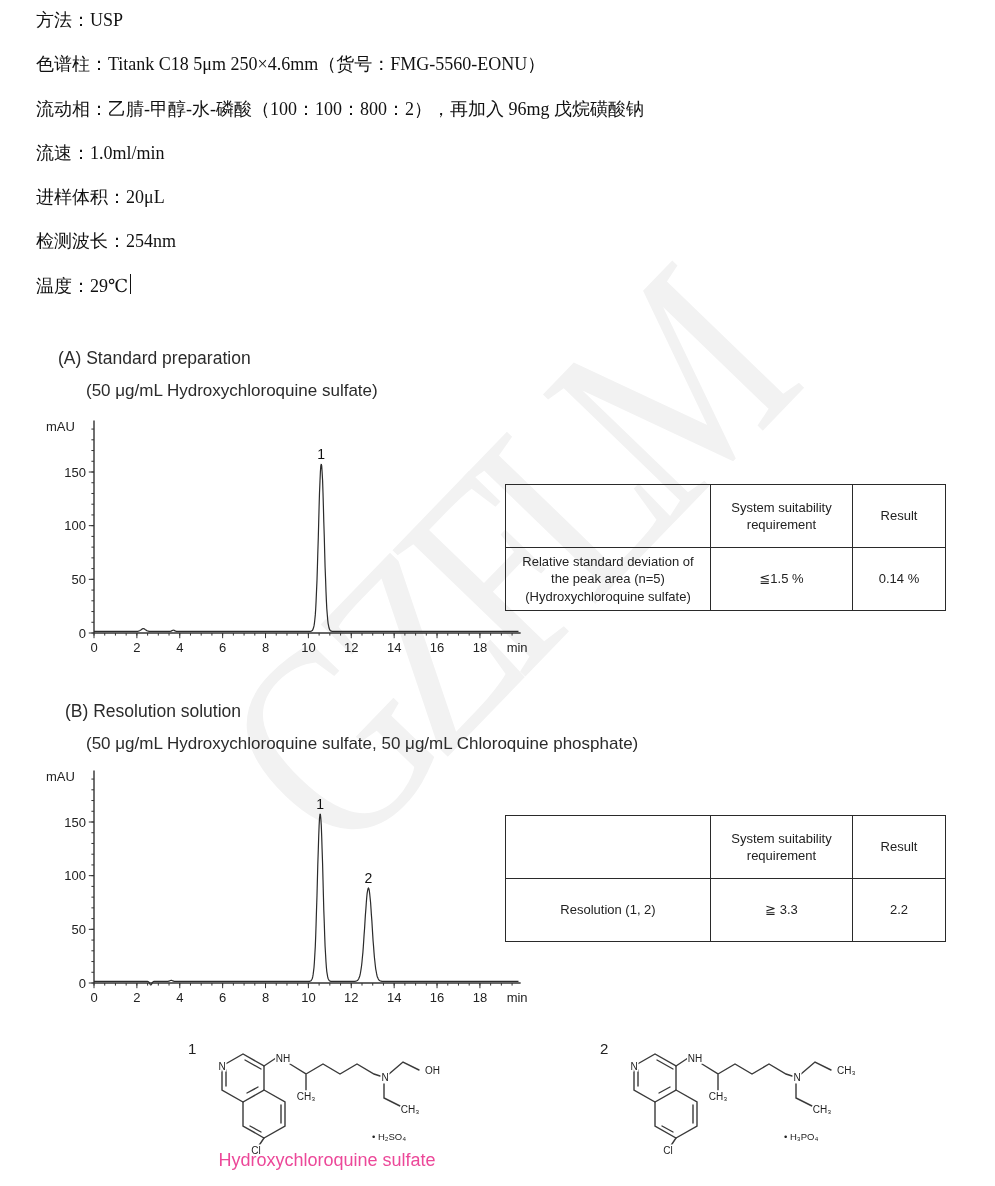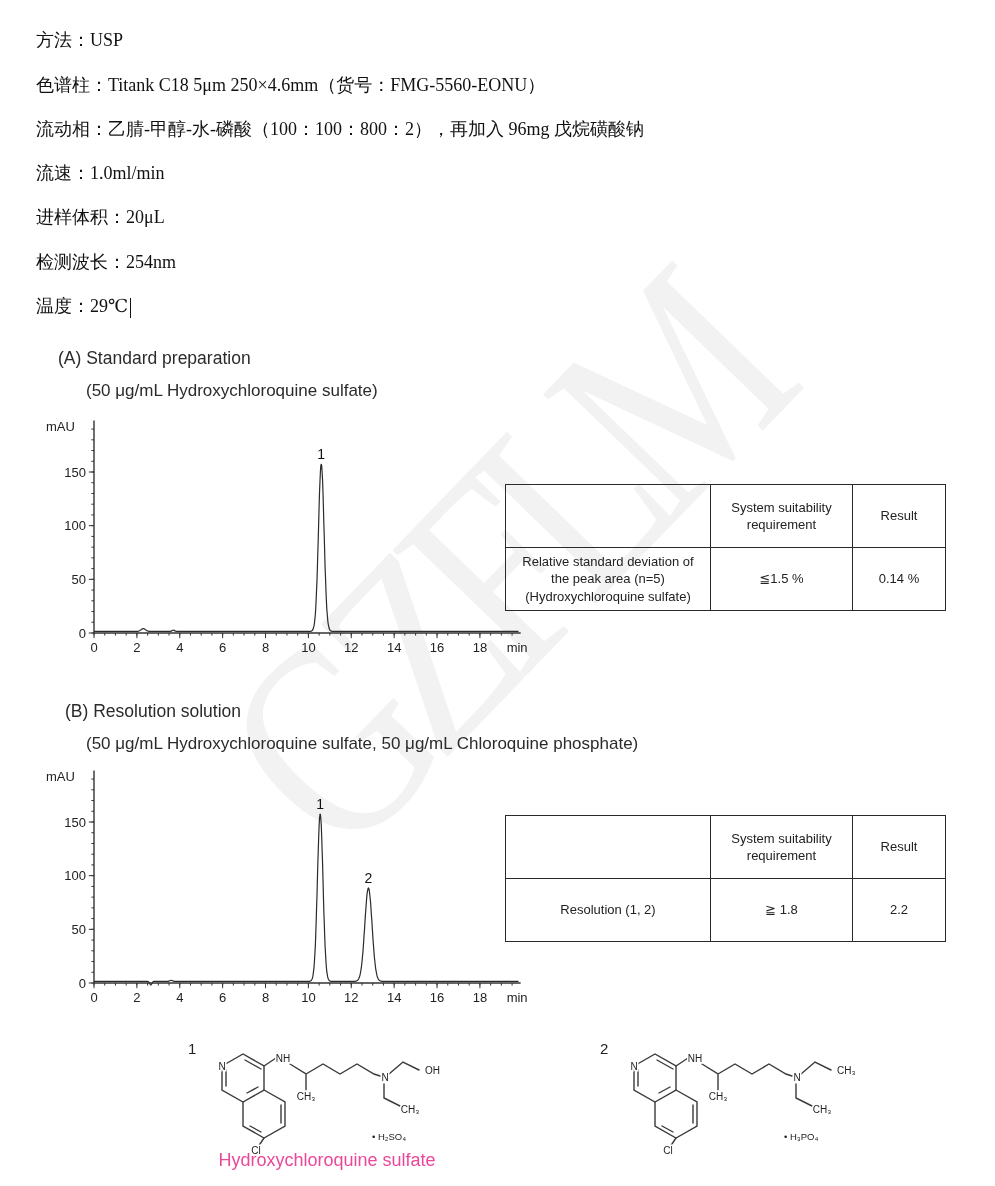--- a/index.html
+++ b/index.html
@@ -5,21 +5,21 @@
   html,body{margin:0;padding:0;background:#fff;}
   .page{position:relative;width:995px;height:1186px;background:#ffffff;overflow:hidden;
         font-family:"Liberation Sans","DejaVu Sans",sans-serif;color:#1a1a1a;}
   .watermark{position:absolute;left:140px;top:426px;width:720px;height:280px;
         display:flex;align-items:center;justify-content:center;
         font-family:"Liberation Serif","DejaVu Serif",serif;font-size:280px;letter-spacing:-0.1em;
         color:#f2f2f2;transform:rotate(-46deg) scaleX(0.8);z-index:0;white-space:nowrap;user-select:none;}
   .content{position:absolute;left:0;top:0;width:100%;height:100%;z-index:1;}
   .method{position:absolute;left:36px;top:8px;font-family:"Liberation Serif","DejaVu Serif",serif;
         font-size:18px;color:#111;}
-  .method .line{height:44.3px;display:flex;align-items:flex-end;white-space:pre;}
+  .method .line{height:44.3px;display:flex;align-items:flex-start;white-space:pre;}
   .cursor{display:inline-block;width:1.2px;height:20px;background:#111;margin-left:2px;}
   .sec-title{position:absolute;font-size:17.5px;color:#2b2b2b;}
   .sec-sub{position:absolute;font-size:17px;color:#2b2b2b;}
   .chrom{position:absolute;}
   .chrom .axis{stroke:#333;stroke-width:1.4;fill:none;}
   .chrom .tick{stroke:#333;stroke-width:1;}
   .chrom .ticklbl{font-size:13px;fill:#222;font-family:"Liberation Sans","DejaVu Sans",sans-serif;}
   .chrom .peaklbl{font-size:14px;fill:#111;font-family:"Liberation Sans","DejaVu Sans",sans-serif;}
   .chrom .trace{stroke:#2b2b2b;stroke-width:1.2;fill:none;}
   table.ss{position:absolute;border-collapse:collapse;table-layout:fixed;}
@@ -288,21 +288,21 @@
           <col style="width:93px">
         </colgroup>
       <tbody>
           <tr class="hdr">
         <td></td>
         <td>System suitability requirement</td>
         <td>Result</td>
       </tr>
       <tr class="row">
         <td>Resolution (1, 2)</td>
-        <td>≧  1.8</td>
+        <td>≧  3.3</td>
         <td>2.2</td>
       </tr>
     </tbody>
       </table>
 
     <div class="structNum" style="left:188px;top:1040px;">1</div>
     <svg class="structSvg" style="left:204px;top:1034px;" width="280" height="122" viewBox="0 0 280 122">
 
       <path class="bond" d="M18,32 L39,20 L60,32 L60,56 L39,68 L18,56 Z"></path>
       <path class="bond" d="M41,26 L57,35 M22,52 L22,36 M54,53 L43,59"></path>

